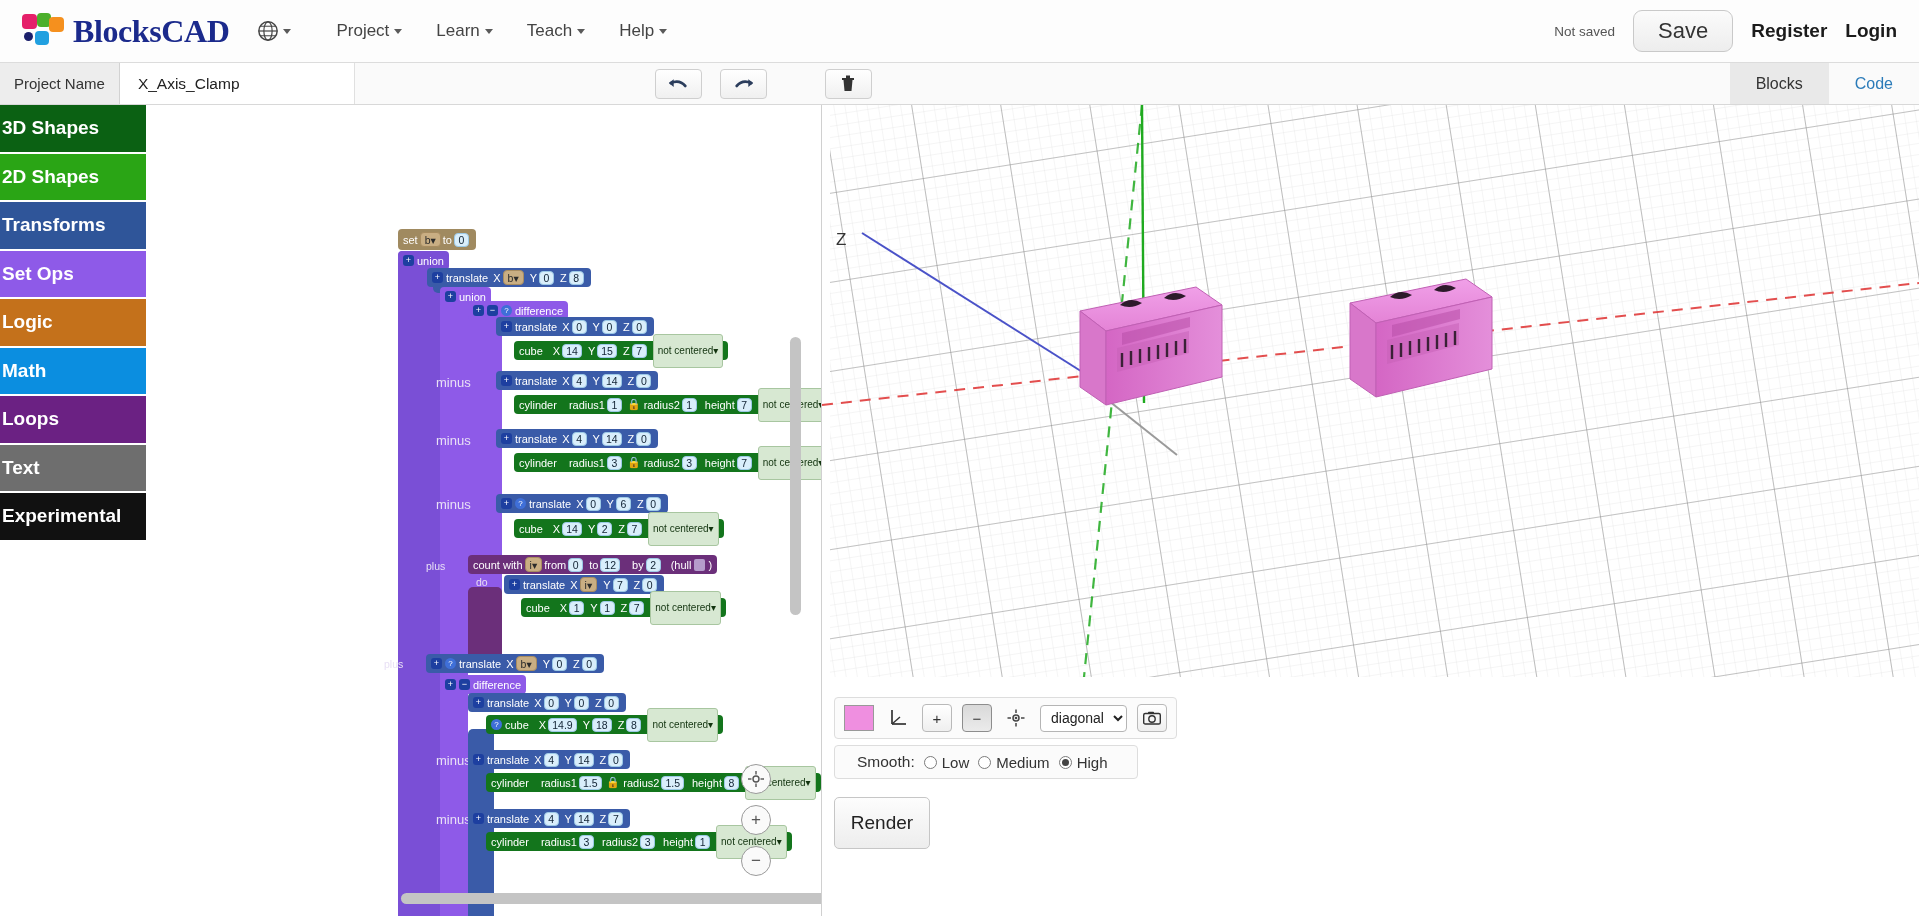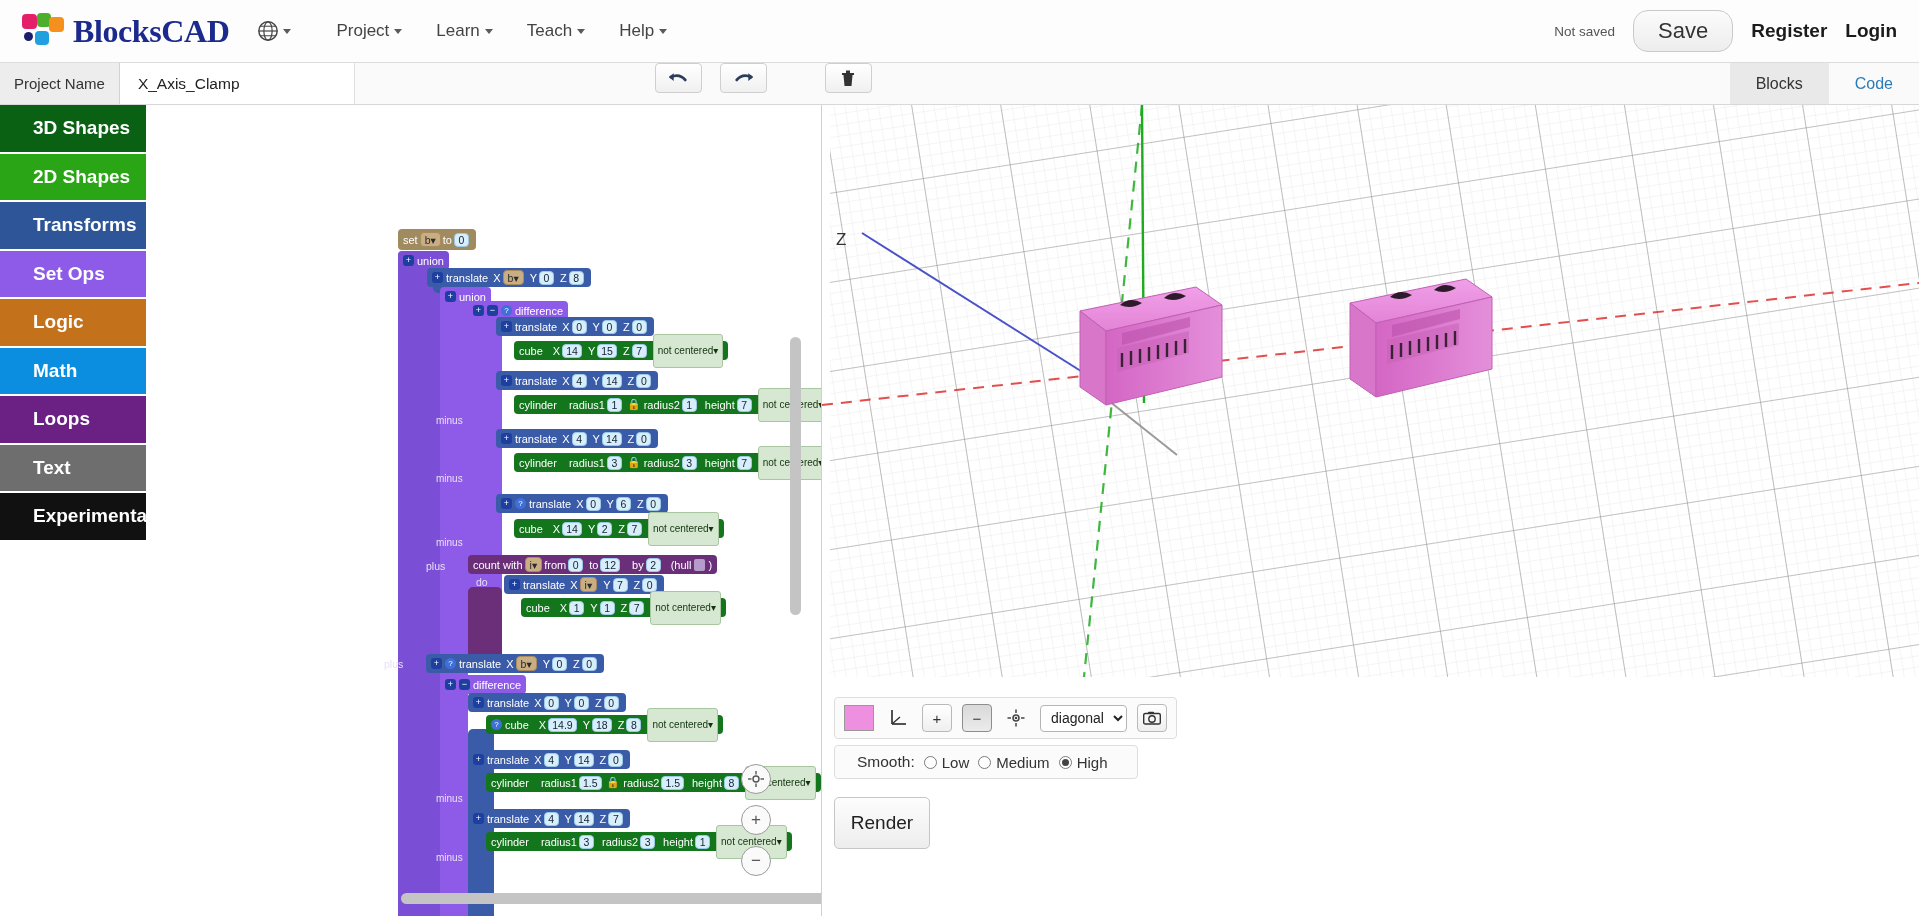--- a/index.html
+++ b/index.html
@@ -31,28 +31,28 @@
   .caret { width:0;height:0;border-left:4px solid transparent;border-right:4px solid transparent;border-top:5px solid #5a5a5a; }
   .nav { display:flex; align-items:center; margin-left:28px; gap:0;justify-content:flex-end; }
   .nav-item {
     font-size:17px; color:#444; padding:8px 17px; cursor:pointer;
     display:flex; align-items:center; gap:5px;
   }
   .hdr-right { margin-left:auto; display:flex; align-items:center; gap:18px; }
   .notsaved { font-size:13.5px; color:#555; }
   .save-btn {
     font-size:22px; color:#333; background:linear-gradient(#fbfbfb,#ededed);
-    border:1px solid #c9c9c9; border-radius:15px; padding:7px 24px; cursor:pointer;
+    border:1px solid #c9c9c9; border-radius:9px; padding:7px 24px; cursor:pointer;
   }
   .hdr-link { font-size:19px; font-weight:bold; color:#1b1b1b; cursor:pointer; }
 
   
   .subbar {
     height:42px; background:#fafafa; border-bottom:1px solid #d8d8d8;
-    display:flex; align-items:flex-start; position:relative;
+    display:flex; align-items:center; position:relative;
   }
   .pname-label {
     font-size:15px; color:#333; padding:0 14px; height:100%;
     display:flex;align-items:center; background:#ededed; border-right:1px solid #d2d2d2;
   }
   .pname-input {
     width:235px; height:100%; border:none; outline:none; background:#fff;
     font-size:15.5px; color:#222; padding-left:18px;
     font-family:"Liberation Sans", sans-serif;
     border-right:1px solid #e0e0e0;
@@ -70,21 +70,21 @@
   }
   .bc-tab.active { background:#e9e9e9; color:#333; }
   .bc-tab.inactive { color:#2b7bb9; }
 
   
   .body-area { display:flex; height:811px; }
 
   
   .sidebar { width:146px; flex:0 0 146px; background:#fff; }
   .cat {
-    height:48.5px; display:flex; align-items:center; padding-left:33px;
+    height:48.5px; display:flex; align-items:center; padding-left:2px;
     color:#fff; font-size:19px; font-weight:bold; cursor:pointer;
     border-bottom:2px solid #fff;
   }
 
   
   .workspace {
     position:relative; flex:1 1 auto; background:#fff; overflow:hidden;
     border-right:1px solid #d0d0d0;
   }
   .ws-scroll-v {
@@ -130,21 +130,21 @@
     width:11px;height:11px;border-radius:3px;background:#1d3fa0;color:#fff;
     display:inline-flex;align-items:center;justify-content:center;font-size:9px;
     margin-right:3px; line-height:1;
   }
   .icon-help {
     width:11px;height:11px;border-radius:50%;background:#3f6fd8;color:#fff;
     display:inline-flex;align-items:center;justify-content:center;font-size:8px;
     margin-right:3px;
   }
   .lock { font-size:11px; margin:0 3px; }
-  .lbl-minus { position:absolute; font-size:10px; color:#e8e0f5;margin-top:40px; }
+  .lbl-minus { position:absolute; font-size:13px; color:#e8e0f5; }
   .lbl-plus  { position:absolute; font-size:10.5px; color:#e8e0f5; }
   .wrap-setops { position:absolute; background:#8e5ae8; border-radius:5px; }
   .wrap-setops-dark { position:absolute; background:#7a4fd6; border-radius:5px; }
   .wrap-xform { position:absolute; background:#3a5ba8; border-radius:5px; }
   .wrap-loop { position:absolute; background:#6b2f7a; border-radius:5px; }
 
   
   .viewer { width:1097px; flex:0 0 1097px; position:relative; background:#fff; overflow:hidden; }
   .grid3d { position:absolute; left:0; top:0; width:1097px; height:572px; overflow:hidden; background:#fff; }
   .axis-label { position:absolute; font-size:17px; color:#333; font-family:"Liberation Sans",sans-serif;}

